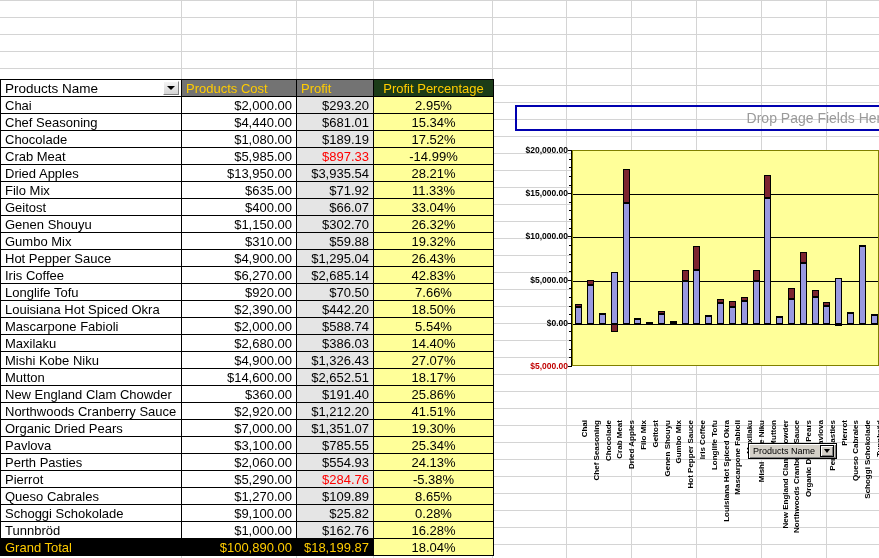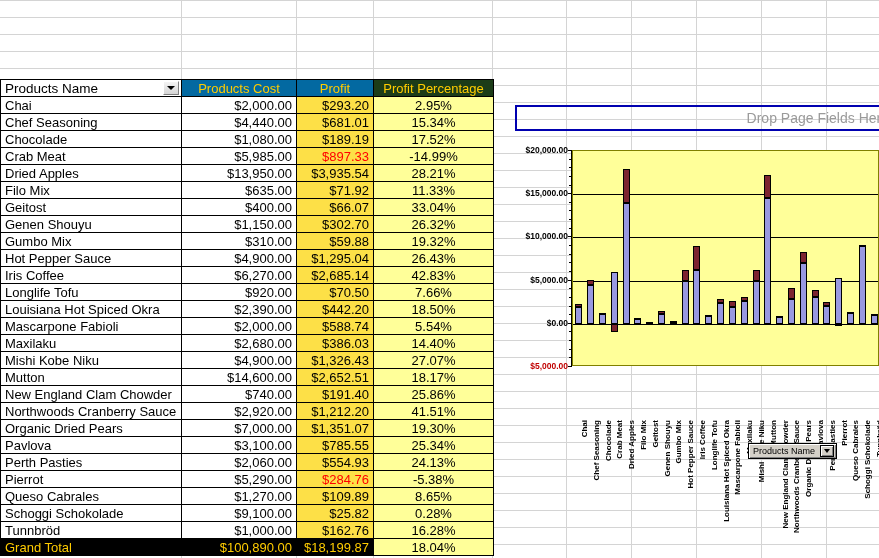--- a/index.html
+++ b/index.html
@@ -81,22 +81,22 @@
 
   
   #hdr-name {
     background: #ffffff; color: #000000;
     font-weight: bold; font-size: 13.5px;
     text-align: left;
     position: relative;
     padding-right: 22px;
   }
   #hdr-cost, #hdr-profit {
-    background: #0369a1; color: #ffcc00;
-    font-weight: bold; text-align: center;
+    background: #737373; color: #ffcc00;
+    font-weight: bold; text-align: left;
   }
   #hdr-pct {
     background: #1c3c18; color: #ffcc00;
     font-weight: bold; text-align: center;
   }
   .filter-btn {
     position: absolute;
     right: 2px; top: 50%;
     transform: translateY(-50%);
     width: 16px; height: 14px;
@@ -110,21 +110,21 @@
   .filter-btn .caret {
     width: 0; height: 0;
     border-left: 4px solid transparent;
     border-right: 4px solid transparent;
     border-top: 4px solid #000000;
   }
 
   
   .cell-name   { text-align: left; background: #ffffff; color:#000; }
   .cell-cost   { text-align: right; background: #ffffff; color:#000; }
-  .cell-profit { text-align: right; background: #fde047; color:#000; }
+  .cell-profit { text-align: right; background: #e5e5e5; color:#000; }
   .cell-profit.neg { color: #ff0000; }
   .cell-pct    { text-align: center; background: #ffff99; color:#000; }
 
   
   .gt .cell-name,
   .gt .cell-cost,
   .gt .cell-profit {
     background: #000000; color: #ffcc00; font-weight: bold;
   }
   .gt .cell-pct { background: #ffff99; color: #000000; font-weight: normal; }
@@ -418,21 +418,21 @@
           <td class="cell-pct">27.07%</td>
         </tr>
         <tr>
           <td class="cell-name">Mutton</td>
           <td class="cell-cost">$14,600.00</td>
           <td class="cell-profit">$2,652.51</td>
           <td class="cell-pct">18.17%</td>
         </tr>
         <tr>
           <td class="cell-name">New England Clam Chowder</td>
-          <td class="cell-cost">$740.00</td>
+          <td class="cell-cost">$360.00</td>
           <td class="cell-profit">$191.40</td>
           <td class="cell-pct">25.86%</td>
         </tr>
         <tr>
           <td class="cell-name">Northwoods Cranberry Sauce</td>
           <td class="cell-cost">$2,920.00</td>
           <td class="cell-profit">$1,212.20</td>
           <td class="cell-pct">41.51%</td>
         </tr>
         <tr>

